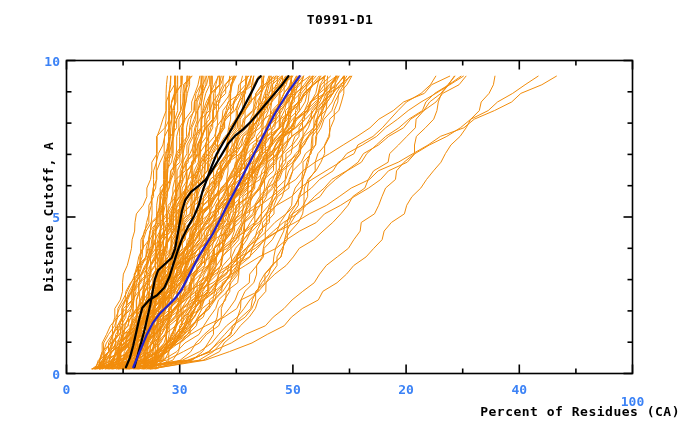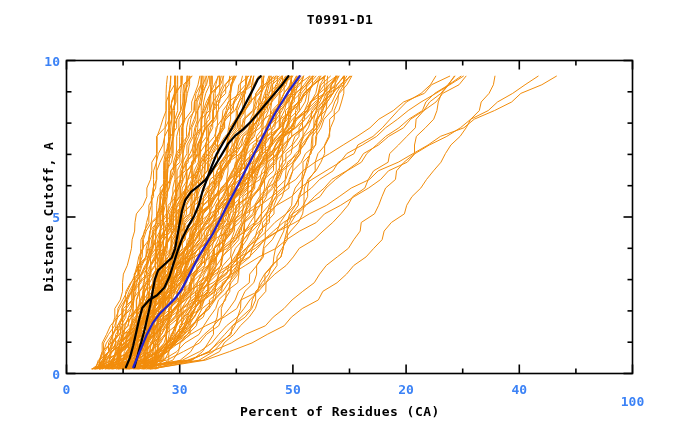--- a/index.html
+++ b/index.html
@@ -30,21 +30,21 @@
     font-size: 13px;
     font-weight: bold;
     color: #000000;
     letter-spacing: 0.5px;
   }
   .xaxis-label {
     position: absolute;
     left: 0;
     top: 404px;
     width: 680px;
-    text-align: center;
+    text-align: right;
     font-family: "DejaVu Sans Mono", monospace;
     font-size: 13px;
     font-weight: bold;
     color: #000000;
     letter-spacing: 0.5px;
   }
   .yaxis-label {
     position: absolute;
     left: -82px;
     top: 209px;

